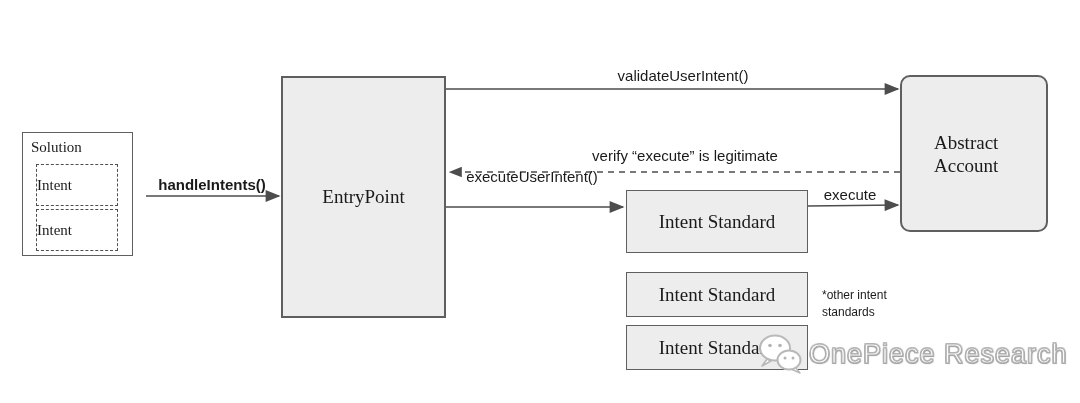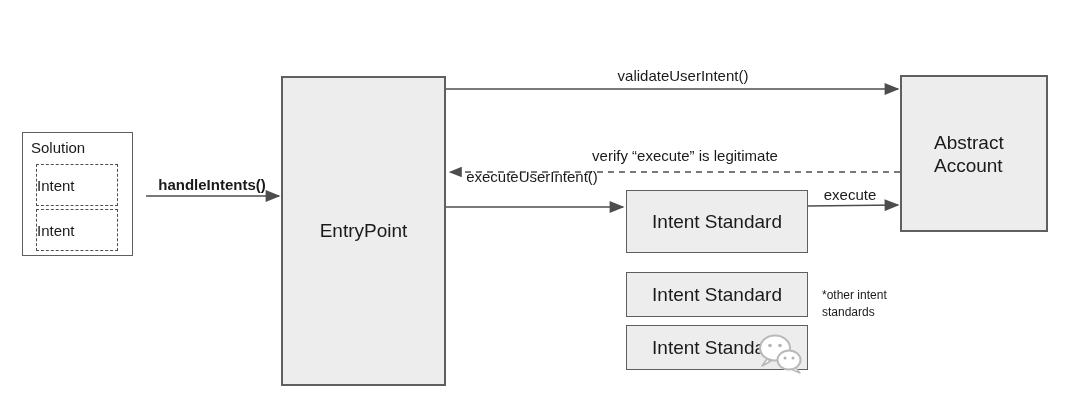--- a/index.html
+++ b/index.html
@@ -19,20 +19,21 @@
     color:var(--text);
     overflow:hidden;
   }
   .box{
     position:absolute;
     background:var(--box_fill);
     border:2px solid var(--box_border);
     display:flex;align-items:center;justify-content:center;
     color:var(--text);
     z-index:1;
+    font-family:Liberation Serif, serif;
   }
   .box.thin{border-width:1.5px;}
   .box.white{background:#ffffff;}
   .node-label{font-size:19px;}
   .solution-title{
     position:absolute;left:8px;top:6px;
     font-size:15px;color:var(--text);
   }
   .dashed-box{
     position:absolute;
@@ -90,25 +91,25 @@
   <div class="box white thin" style="left:22px;top:132px;width:111px;height:124px;">
     <span class="solution-title">Solution</span>
     <div class="dashed-box" style="left:13px;top:31px;width:82px;height:42px;">
       <span>Intent</span>
     </div>
     <div class="dashed-box" style="left:13px;top:76px;width:82px;height:42px;">
       <span>Intent</span>
     </div>
   </div>
 
-  <div class="box node-label" style="left:281px;top:76px;width:165px;height:310px;">
+  <div class="box node-label" style="left:281px;top:76px;width:165px;height:242px;">
     <span>EntryPoint</span>
   </div>
 
-  <div class="box node-label" style="left:900px;top:75px;width:148px;height:157px;">
+  <div class="box node-label" style="left:900px;top:75px;width:148px;height:157px;border-radius:10px;">
     <div class="abstract-inner">Abstract Account</div>
   </div>
 
   <div class="box node-label thin" style="left:626px;top:190px;width:182px;height:63px;">
     <span>Intent Standard</span>
   </div>
   <div class="box node-label thin" style="left:626px;top:272px;width:182px;height:45px;">
     <span>Intent Standard</span>
   </div>
   <div class="box node-label thin" style="left:626px;top:325px;width:182px;height:45px;">
@@ -140,15 +141,16 @@
     <svg width="48" height="48" viewBox="0 0 48 48">
       <path d="M11,29 L6,36 L15,31 Z" fill="#ffffff" stroke="#b9b9b9" stroke-width="1.6" stroke-linejoin="round"></path>
       <ellipse cx="19" cy="18" rx="15" ry="12.5" fill="#ffffff" stroke="#b9b9b9" stroke-width="2"></ellipse>
       <circle cx="14" cy="15.5" r="1.8" fill="#b3b3b3"></circle>
       <circle cx="24" cy="15.5" r="1.8" fill="#b3b3b3"></circle>
       <path d="M39,37 L44,43 L36,39.5 Z" fill="#ffffff" stroke="#b9b9b9" stroke-width="1.4" stroke-linejoin="round"></path>
       <ellipse cx="33" cy="30" rx="11.5" ry="9.5" fill="#ffffff" stroke="#b9b9b9" stroke-width="2"></ellipse>
       <circle cx="29" cy="28" r="1.5" fill="#b3b3b3"></circle>
       <circle cx="37" cy="28" r="1.5" fill="#b3b3b3"></circle>
     </svg>
+    <span class="watermark-text">OnePiece Research</span>
   </div>
 
 </div>
 
 </body></html>

